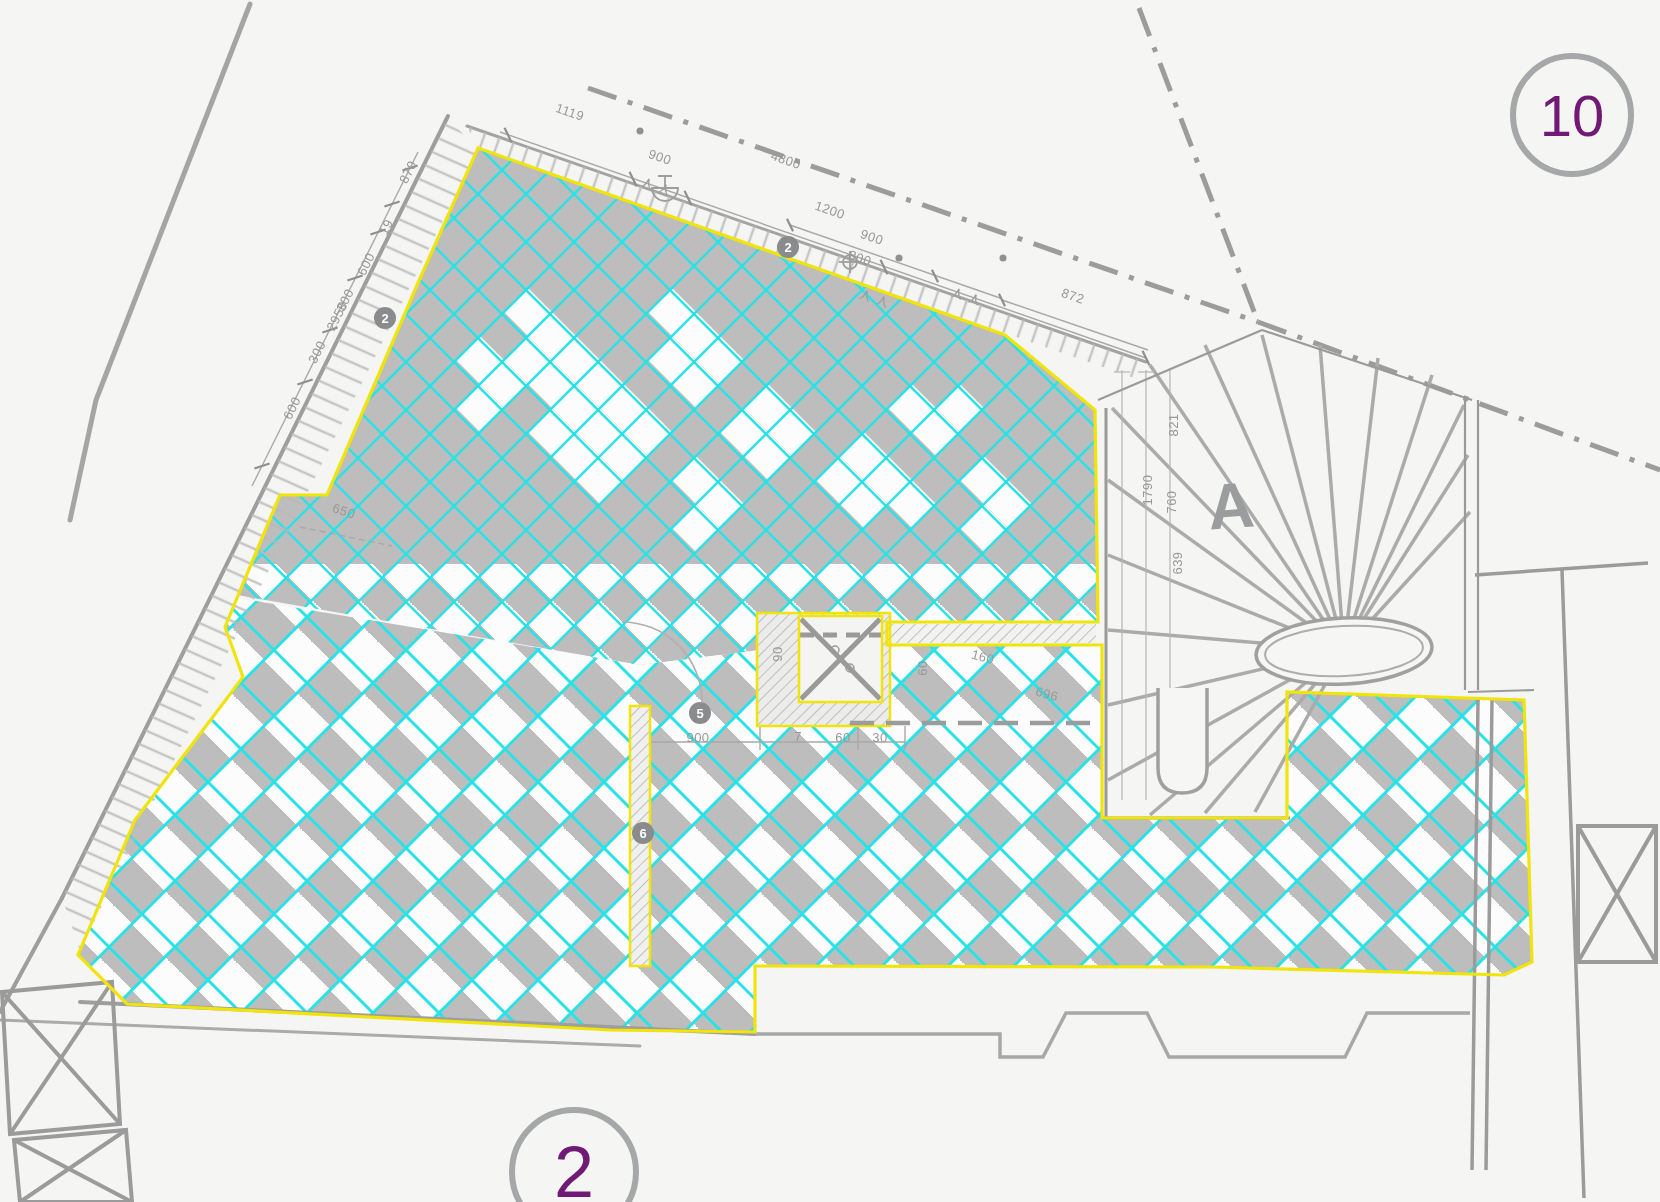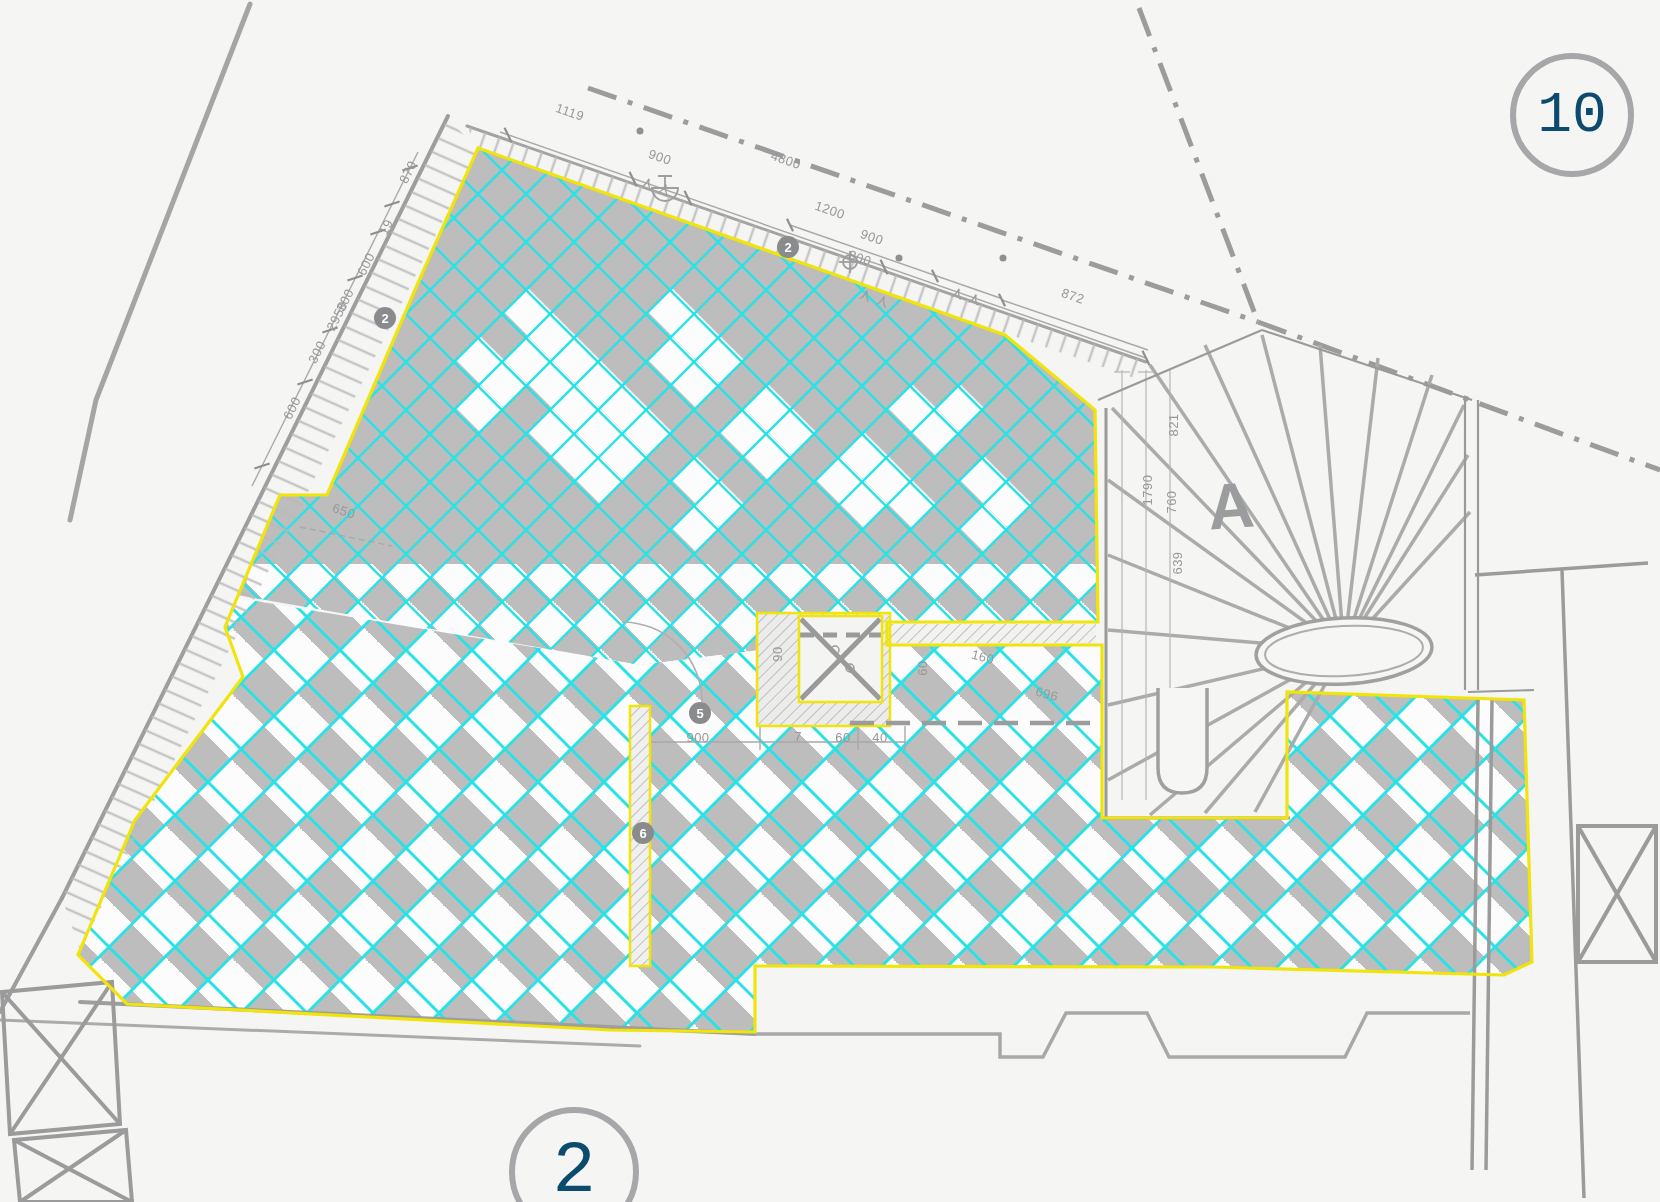--- a/index.html
+++ b/index.html
@@ -48,22 +48,22 @@
     transform:translate(-50%,-50%) rotate(var(--a));white-space:nowrap;
   }
   .keynote{
     position:absolute;width:22px;height:22px;border-radius:50%;
     background:#8a8b8c;color:#fff;font-size:13px;font-weight:bold;
     display:flex;align-items:center;justify-content:center;
     transform:translate(-50%,-50%);
   }
   .circled{
     position:absolute;border:6px solid #a6a7a8;border-radius:50%;
-    color:#0c4a6e;display:flex;align-items:center;justify-content:center;
-    transform:translate(-50%,-50%);background:transparent;font-family:Liberation Mono, monospace;
+    color:#701a75;display:flex;align-items:center;justify-content:center;
+    transform:translate(-50%,-50%);background:transparent;
   }
   .stair-letter{
     position:absolute;color:#9b9c9d;font-weight:bold;font-size:64px;
     transform:translate(-50%,-50%) rotate(-4deg);
   }
 </style>
 </head>
 <body style="--tile-gray: #bdbdbe; --tile-white: #fcfcfc; --grid-cyan: #29e2e6; --outline-yellow: #f0e40a;">
 
 <div id="stage">
@@ -565,21 +565,21 @@
       <div class="dim" style="left: 317px; top: 352px; --a: -63deg;">300</div>
       <div class="dim" style="left: 292px; top: 408px; --a: -63deg;">600</div>
       <div class="dim" style="left: 344px; top: 511px; --a: 19deg;">650</div>
       <div class="dim" style="left: 1173px; top: 425px; --a: -90deg;">821</div>
       <div class="dim" style="left: 1147px; top: 490px; --a: -90deg;">1790</div>
       <div class="dim" style="left: 1171px; top: 502px; --a: -90deg;">760</div>
       <div class="dim" style="left: 1177px; top: 563px; --a: -90deg;">639</div>
       <div class="dim" style="left: 698px; top: 737px; --a: 0deg;">900</div>
       <div class="dim" style="left: 798px; top: 736px; --a: 0deg;">7</div>
       <div class="dim" style="left: 843px; top: 737px; --a: 0deg;">60</div>
-      <div class="dim" style="left: 880px; top: 737px; --a: 0deg;">40</div>
+      <div class="dim" style="left: 880px; top: 737px; --a: 0deg;">30</div>
       <div class="dim" style="left: 777px; top: 654px; --a: -90deg;">90</div>
       <div class="dim" style="left: 922px; top: 668px; --a: -90deg;">60</div>
       <div class="dim" style="left: 983px; top: 657px; --a: 15deg;">160</div>
       <div class="dim" style="left: 1047px; top: 694px; --a: 15deg;">696</div>
       <div class="keynote" style="left: 788px; top: 247px;">2</div>
       <div class="keynote" style="left: 385px; top: 318px;">2</div>
       <div class="keynote" style="left: 700px; top: 713px;">5</div>
       <div class="keynote" style="left: 643px; top: 833px;">6</div>
       <div class="circled" style="left: 1572px; top: 115px; height: 112px; width: 112px; font-size: 58px;">10</div>
       <div class="circled" style="left: 574px; top: 1172px; height: 118px; width: 118px; font-size: 72px;">2</div>

